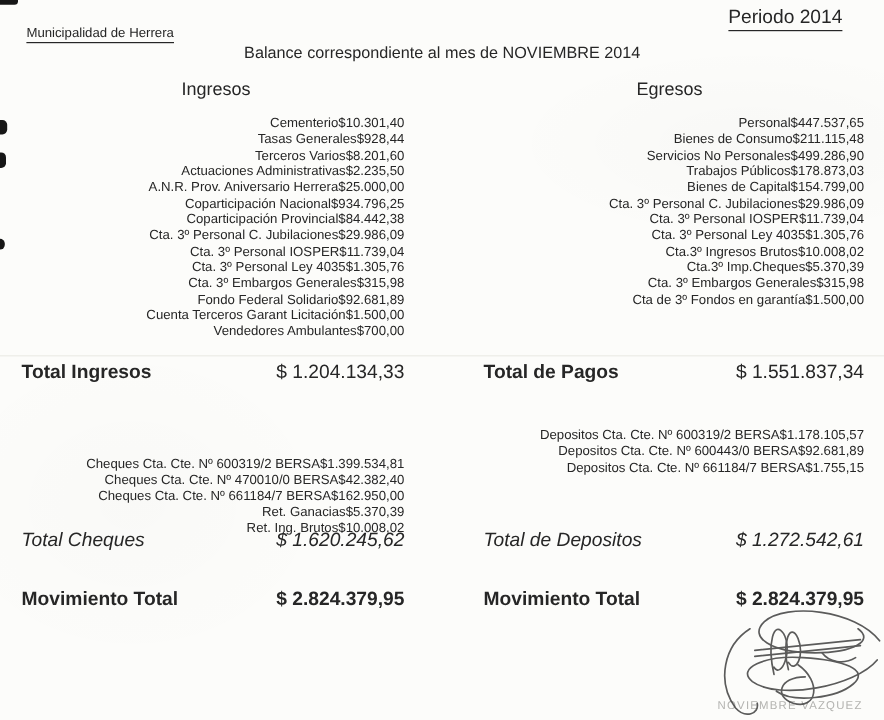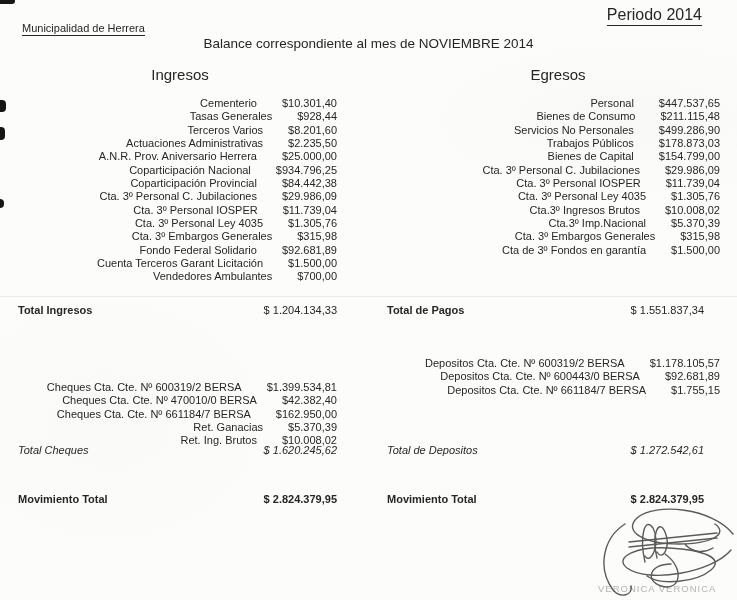--- a/index.html
+++ b/index.html
@@ -43,29 +43,29 @@
   .list.ingresos{left:18px;top:97px;width:319px;}
   .list.egresos{left:403px;top:97px;width:317px;}
   .list.cheques{left:18px;top:357px;width:319px;margin-top:24px;}
   .list.depositos{left:403px;top:357px;width:317px;}
 
   .row{
     display:flex;justify-content:flex-end;
     height:13.35px;font-size:11px;line-height:13.3px;
     white-space:nowrap;
   }
-  .row .val{text-align:right;padding-left:25px;}
+  .row .val{text-align:right;}
 
   .total-row{
     position:absolute;
     display:flex;justify-content:space-between;
-    font-size:11px;line-height:13px;white-space:nowrap;
+    font-size:16px;line-height:13px;white-space:nowrap;
   }
   .total-row.l{left:18px;width:319px;}
-  .total-row.r{left:387px;width:317px;}
+  .total-row.r{left:403px;width:317px;}
   .total-row.y1{top:304px;}
   .total-row.y2{top:444px;font-style:italic;}
   .total-row.y3{top:493px;}
   .bold{font-weight:bold;}
 
   .scan-line{
     position:absolute;left:0;top:296px;width:737px;height:1px;
     background:#ebebe7;
   }
   .artifact{position:absolute;background:#161616;}
@@ -208,21 +208,21 @@
         <span class="lbl">Cta. 3º Personal Ley 4035</span>
         <span class="val">$1.305,76</span>
       </div>
 
       <div class="row">
         <span class="lbl">Cta.3º Ingresos Brutos</span>
         <span class="val">$10.008,02</span>
       </div>
 
       <div class="row">
-        <span class="lbl">Cta.3º Imp.Nacional</span>
+        <span class="lbl">Cta.3º Imp.Cheques</span>
         <span class="val">$5.370,39</span>
       </div>
 
       <div class="row">
         <span class="lbl">Cta. 3º Embargos Generales</span>
         <span class="val">$315,98</span>
       </div>
 
       <div class="row">
         <span class="lbl">Cta de 3º Fondos en garantía</span>
@@ -302,21 +302,21 @@
     <span class="bold">Movimiento Total</span>
     <span class="bold">$ 2.824.379,95</span>
   </div>
 
   <div class="scan-line"></div>
   <div class="artifact corner"></div>
   <div class="artifact e1"></div>
   <div class="artifact e2"></div>
   <div class="artifact e3"></div>
 
-  <div class="sig-name">VERONICA VERONICA</div>
+  <div class="sig-name">NOVIEMBRE VAZQUEZ</div>
   <div class="sig-wrap">
     <svg width="192" height="100" viewBox="0 0 192 100" fill="none">
       <g stroke="#454545" stroke-width="1.4" stroke-linecap="round" fill="none" opacity="0.88">
         <path d="M188 34 C168 8 110 2 92 18 C78 31 98 44 134 44 C166 44 184 34 170 24"></path>
         <path d="M186 50 C168 72 104 84 82 68 C68 57 92 46 124 48 C158 50 180 58 166 70 C152 82 116 86 102 76"></path>
         <path d="M80 24 C58 38 52 68 68 90 C76 99 88 95 86 86"></path>
         <path d="M100 62 C94 36 100 16 108 28 C116 42 106 66 100 56"></path>
         <path d="M112 58 C106 34 114 18 120 32 C126 46 118 62 112 52"></path>
         <path d="M84 42 L172 33"></path>
         <path d="M84 47 L172 38"></path>

